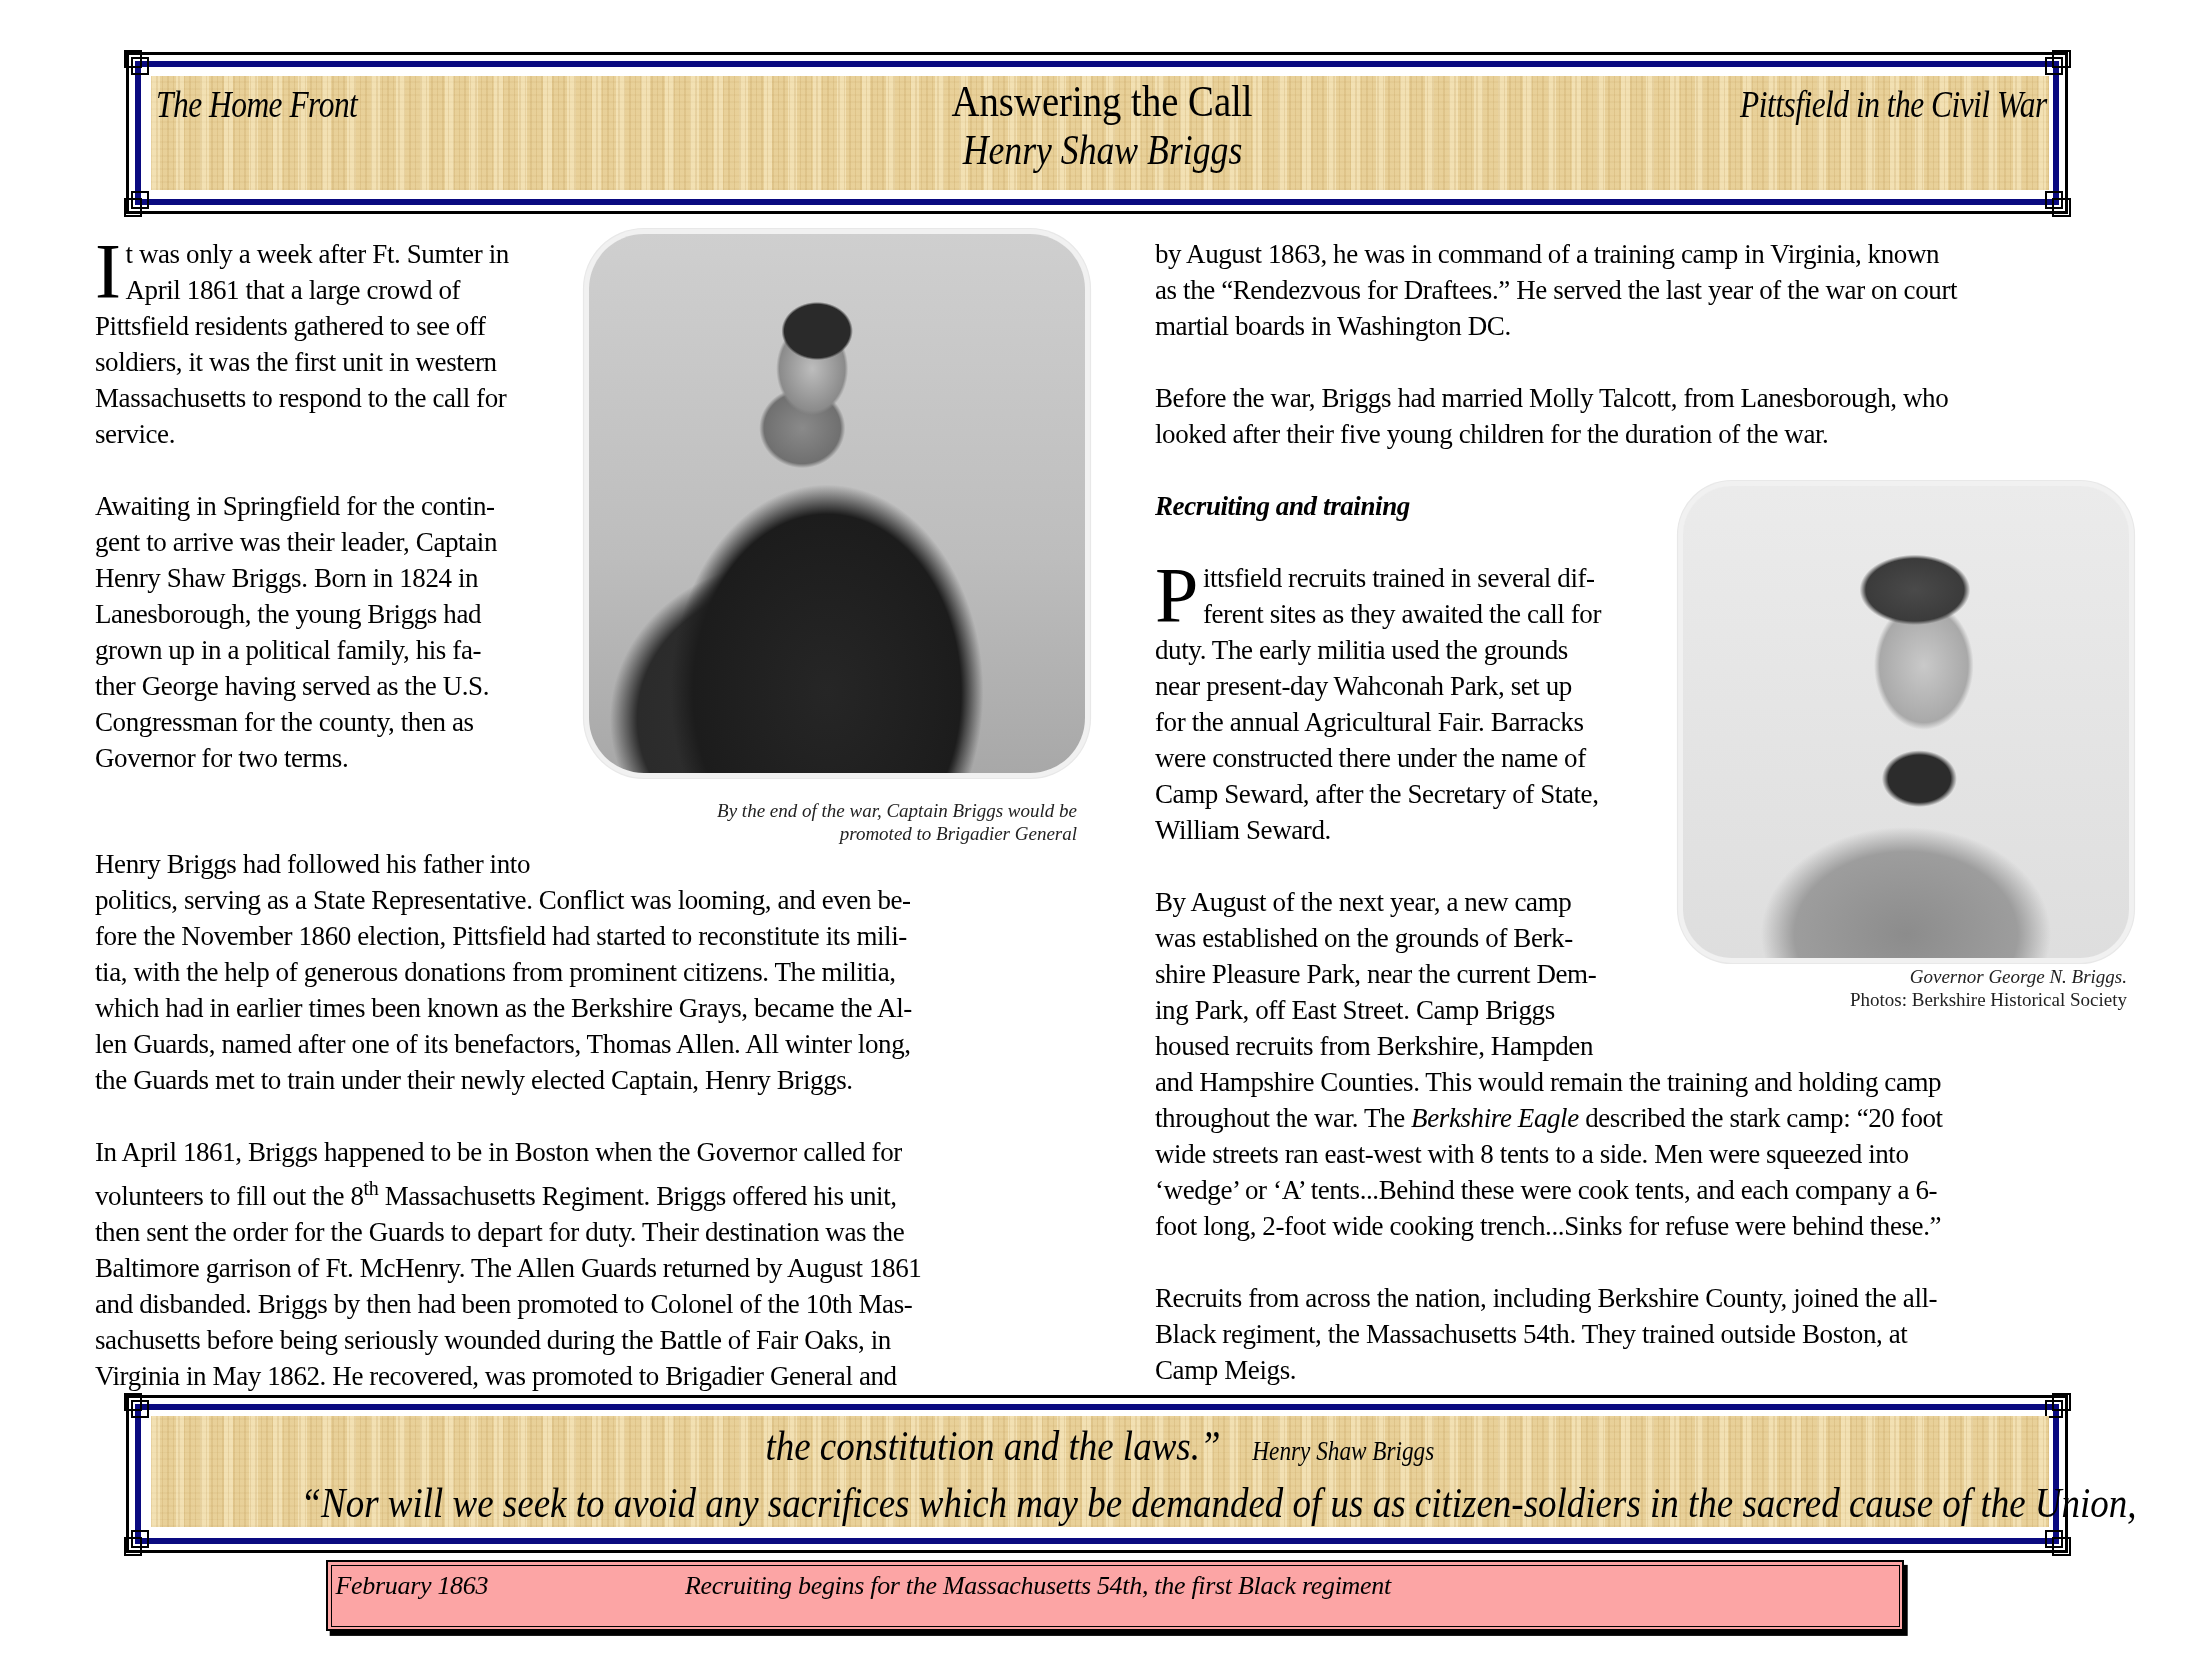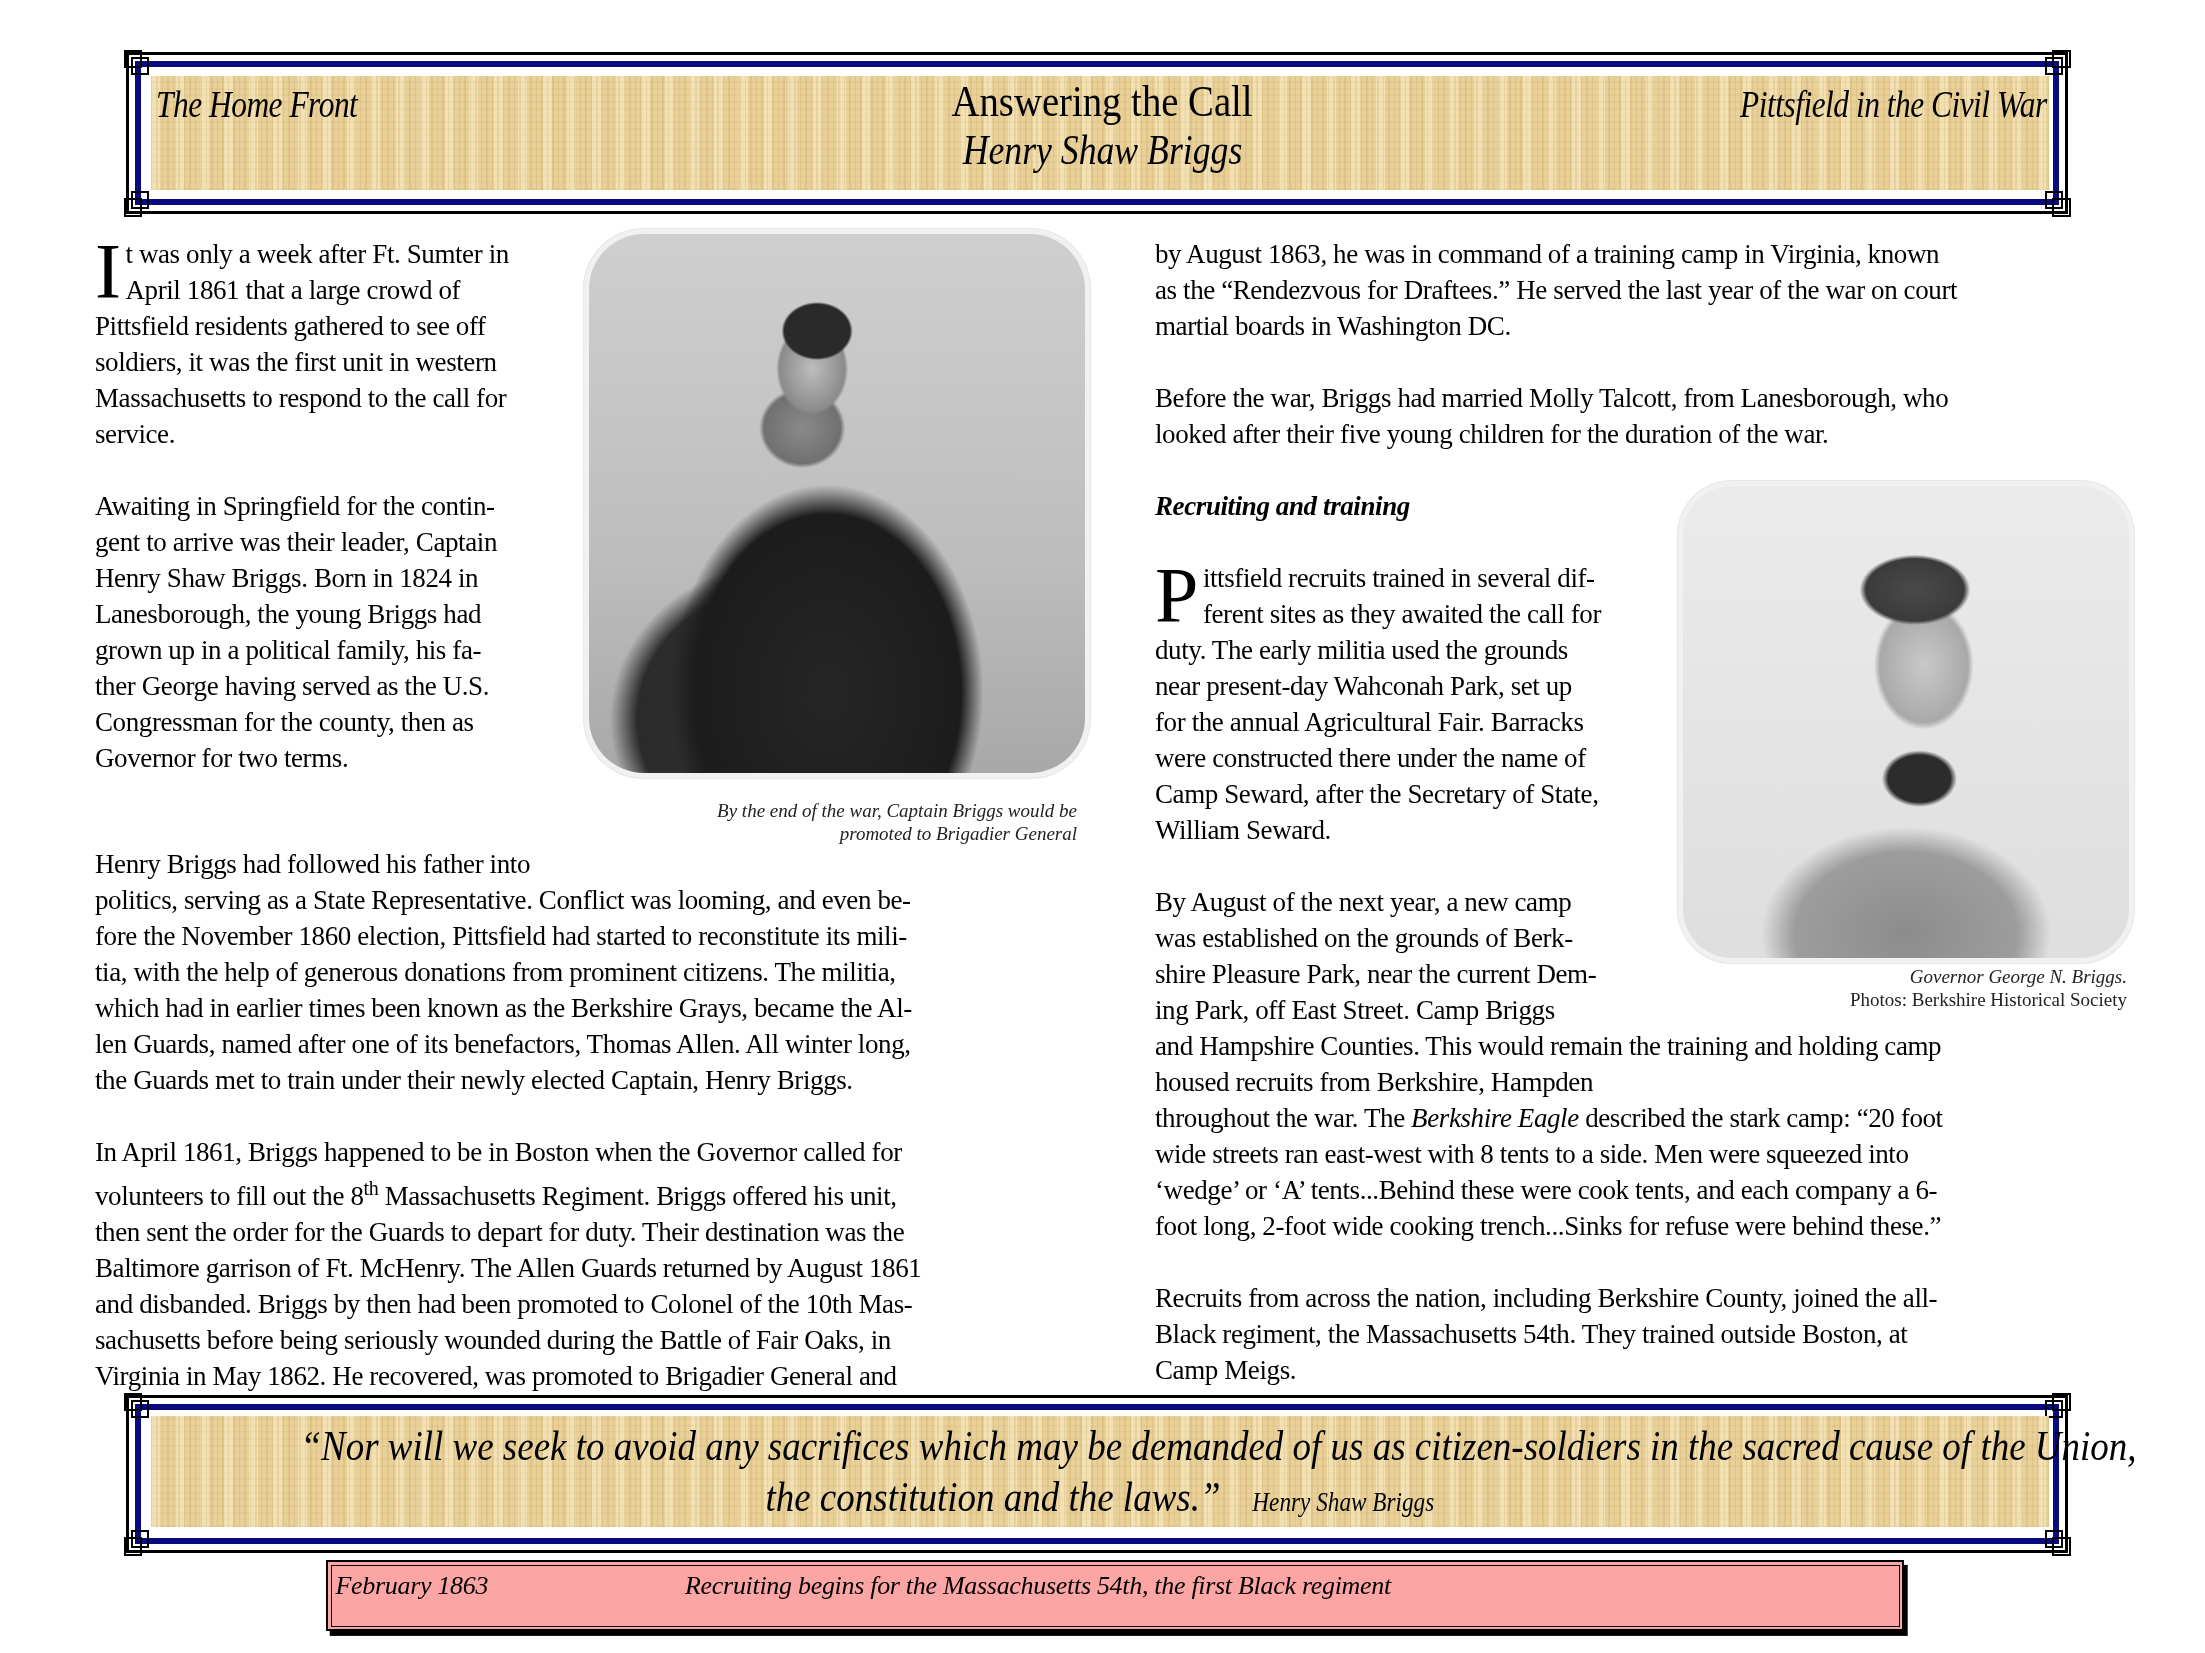--- a/index.html
+++ b/index.html
@@ -186,22 +186,22 @@
     <p>were constructed there under the name of</p>
     <p>Camp Seward, after the Secretary of State,</p>
     <p>William Seward.</p>
   </div>
   <div class="gap"></div>
   <div>
     <p>By August of the next year, a new camp</p>
     <p>was established on the grounds of Berk-</p>
     <p>shire Pleasure Park, near the current Dem-</p>
     <p>ing Park, off  East Street. Camp Briggs</p>
+    <p>housed recruits from Berkshire, Hampden</p>
     <p>and Hampshire Counties. This would remain the training and holding camp</p>
-    <p>housed recruits from Berkshire, Hampden</p>
     <p><span>throughout the war.   The </span><i>Berkshire Eagle</i><span> described the stark camp: “20 foot</span></p>
     <p>wide streets ran east-west with 8 tents to a side.  Men were squeezed into</p>
     <p>‘wedge’ or ‘A’ tents...Behind these were cook tents, and each company a 6-</p>
     <p>foot long, 2-foot wide cooking trench...Sinks for refuse were behind these.”</p>
   </div>
   <div class="gap"></div>
   <div>
     <p>Recruits from across the nation, including Berkshire County, joined the all-</p>
     <p>Black regiment, the Massachusetts 54th.  They trained outside Boston, at</p>
     <p>Camp Meigs.</p>
@@ -221,22 +221,22 @@
   <div class="corner tl2"></div>
   <div class="corner tr"></div>
   <div class="corner tr2"></div>
   <div class="corner bl"></div>
   <div class="corner bl2"></div>
   <div class="corner br"></div>
   <div class="corner br2"></div>
 </div>
 <div class="parchment" id="quote-parchment"></div>
 <div class="quote">
+  <div><span class="line"><span>the constitution and the laws.”</span><span class="attrib">Henry Shaw Briggs</span></span></div>
   <div><span class="line">“Nor will we seek to avoid any sacrifices which may be demanded of  us as citizen-soldiers in the sacred cause of  the Union,</span></div>
-  <div><span class="line"><span>the constitution and the laws.”</span><span class="attrib">Henry Shaw Briggs</span></span></div>
 </div>
 
 <div id="timeline-box">
   <div class="inner"></div>
   <div class="tl-date">February 1863</div>
   <div class="tl-event">Recruiting begins for the Massachusetts 54th, the first Black regiment</div>
 </div>
 
 
 </body></html>

